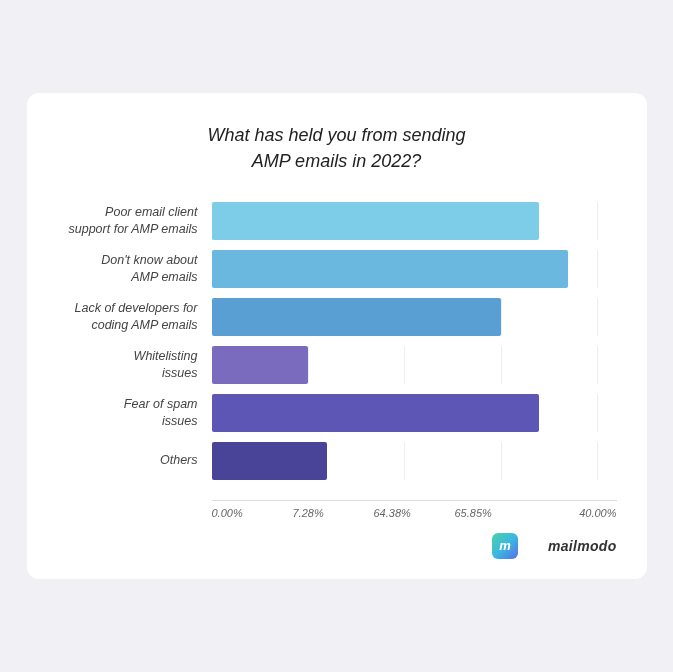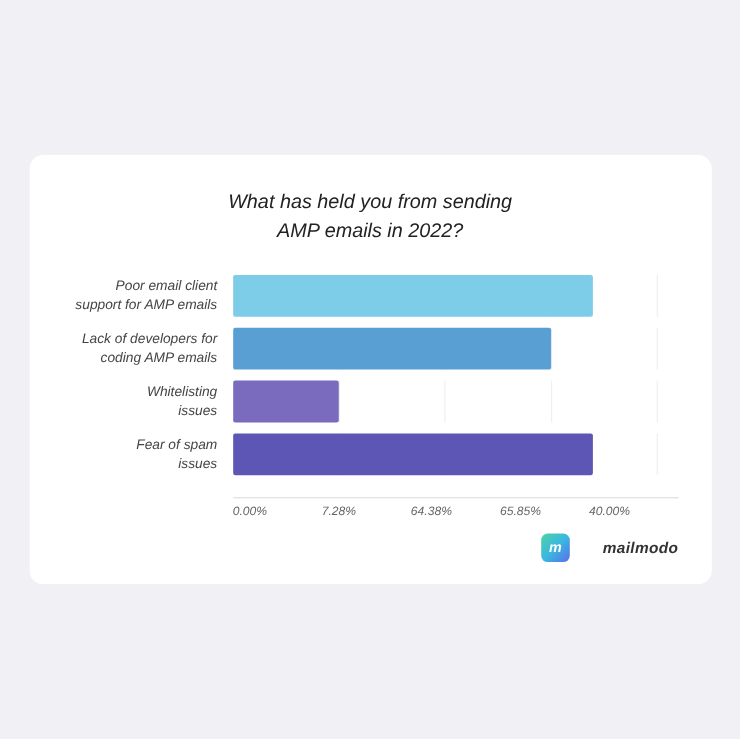--- a/index.html
+++ b/index.html
@@ -63,21 +63,21 @@
       border-top: 1px solid #ddd;
       padding-top: 6px;
     }
     .x-tick {
       flex: 1;
       text-align: left;
       font-size: 11px;
       color: #666;
     }
     .x-tick:last-child {
-      text-align: left;
+      text-align: right;
     }
     .logo-area {
       display: flex;
       justify-content: flex-end;
       align-items: center;
       margin-top: 14px;
       gap: 6px;
     }
     .logo-icon {
       width: 26px;
@@ -117,20 +117,31 @@
         <div class="bar-track">
           <div style="position: absolute; top: 0px; bottom: 0px; left: 0%; width: 1px; background: rgb(238, 238, 238); pointer-events: none;"></div>
           <div style="position: absolute; top: 0px; bottom: 0px; left: 23.8095%; width: 1px; background: rgb(238, 238, 238); pointer-events: none;"></div>
           <div style="position: absolute; top: 0px; bottom: 0px; left: 47.619%; width: 1px; background: rgb(238, 238, 238); pointer-events: none;"></div>
           <div style="position: absolute; top: 0px; bottom: 0px; left: 71.4286%; width: 1px; background: rgb(238, 238, 238); pointer-events: none;"></div>
           <div style="position: absolute; top: 0px; bottom: 0px; left: 95.2381%; width: 1px; background: rgb(238, 238, 238); pointer-events: none;"></div>
           <div class="bar-fill" style="width: 80.9524%; background: rgb(126, 205, 232); position: relative; z-index: 1;"></div>
         </div>
       </div>
       <div class="bar-row">
+        <div class="bar-label">Don't know about<br>AMP emails</div>
+        <div class="bar-track">
+          <div style="position: absolute; top: 0px; bottom: 0px; left: 0%; width: 1px; background: rgb(238, 238, 238); pointer-events: none;"></div>
+          <div style="position: absolute; top: 0px; bottom: 0px; left: 23.8095%; width: 1px; background: rgb(238, 238, 238); pointer-events: none;"></div>
+          <div style="position: absolute; top: 0px; bottom: 0px; left: 47.619%; width: 1px; background: rgb(238, 238, 238); pointer-events: none;"></div>
+          <div style="position: absolute; top: 0px; bottom: 0px; left: 71.4286%; width: 1px; background: rgb(238, 238, 238); pointer-events: none;"></div>
+          <div style="position: absolute; top: 0px; bottom: 0px; left: 95.2381%; width: 1px; background: rgb(238, 238, 238); pointer-events: none;"></div>
+          <div class="bar-fill" style="width: 88.0952%; background: rgb(106, 184, 224); position: relative; z-index: 1;"></div>
+        </div>
+      </div>
+      <div class="bar-row">
         <div class="bar-label">Lack of developers for<br>coding AMP emails</div>
         <div class="bar-track">
           <div style="position: absolute; top: 0px; bottom: 0px; left: 0%; width: 1px; background: rgb(238, 238, 238); pointer-events: none;"></div>
           <div style="position: absolute; top: 0px; bottom: 0px; left: 23.8095%; width: 1px; background: rgb(238, 238, 238); pointer-events: none;"></div>
           <div style="position: absolute; top: 0px; bottom: 0px; left: 47.619%; width: 1px; background: rgb(238, 238, 238); pointer-events: none;"></div>
           <div style="position: absolute; top: 0px; bottom: 0px; left: 71.4286%; width: 1px; background: rgb(238, 238, 238); pointer-events: none;"></div>
           <div style="position: absolute; top: 0px; bottom: 0px; left: 95.2381%; width: 1px; background: rgb(238, 238, 238); pointer-events: none;"></div>
           <div class="bar-fill" style="width: 71.4286%; background: rgb(90, 159, 212); position: relative; z-index: 1;"></div>
         </div>
       </div>
@@ -149,20 +160,31 @@
         <div class="bar-label">Fear of spam<br>issues</div>
         <div class="bar-track">
           <div style="position: absolute; top: 0px; bottom: 0px; left: 0%; width: 1px; background: rgb(238, 238, 238); pointer-events: none;"></div>
           <div style="position: absolute; top: 0px; bottom: 0px; left: 23.8095%; width: 1px; background: rgb(238, 238, 238); pointer-events: none;"></div>
           <div style="position: absolute; top: 0px; bottom: 0px; left: 47.619%; width: 1px; background: rgb(238, 238, 238); pointer-events: none;"></div>
           <div style="position: absolute; top: 0px; bottom: 0px; left: 71.4286%; width: 1px; background: rgb(238, 238, 238); pointer-events: none;"></div>
           <div style="position: absolute; top: 0px; bottom: 0px; left: 95.2381%; width: 1px; background: rgb(238, 238, 238); pointer-events: none;"></div>
           <div class="bar-fill" style="width: 80.9524%; background: rgb(94, 86, 181); position: relative; z-index: 1;"></div>
         </div>
       </div>
+      <div class="bar-row">
+        <div class="bar-label">Others</div>
+        <div class="bar-track">
+          <div style="position: absolute; top: 0px; bottom: 0px; left: 0%; width: 1px; background: rgb(238, 238, 238); pointer-events: none;"></div>
+          <div style="position: absolute; top: 0px; bottom: 0px; left: 23.8095%; width: 1px; background: rgb(238, 238, 238); pointer-events: none;"></div>
+          <div style="position: absolute; top: 0px; bottom: 0px; left: 47.619%; width: 1px; background: rgb(238, 238, 238); pointer-events: none;"></div>
+          <div style="position: absolute; top: 0px; bottom: 0px; left: 71.4286%; width: 1px; background: rgb(238, 238, 238); pointer-events: none;"></div>
+          <div style="position: absolute; top: 0px; bottom: 0px; left: 95.2381%; width: 1px; background: rgb(238, 238, 238); pointer-events: none;"></div>
+          <div class="bar-fill" style="width: 28.5714%; background: rgb(74, 68, 153); position: relative; z-index: 1;"></div>
+        </div>
+      </div>
     </div>
 
   <div class="x-axis" id="x-axis">
   <div class="x-tick">0.00%</div>
       <div class="x-tick">7.28%</div>
       <div class="x-tick">64.38%</div>
       <div class="x-tick">65.85%</div>
       <div class="x-tick">40.00%</div>
     </div>
 

